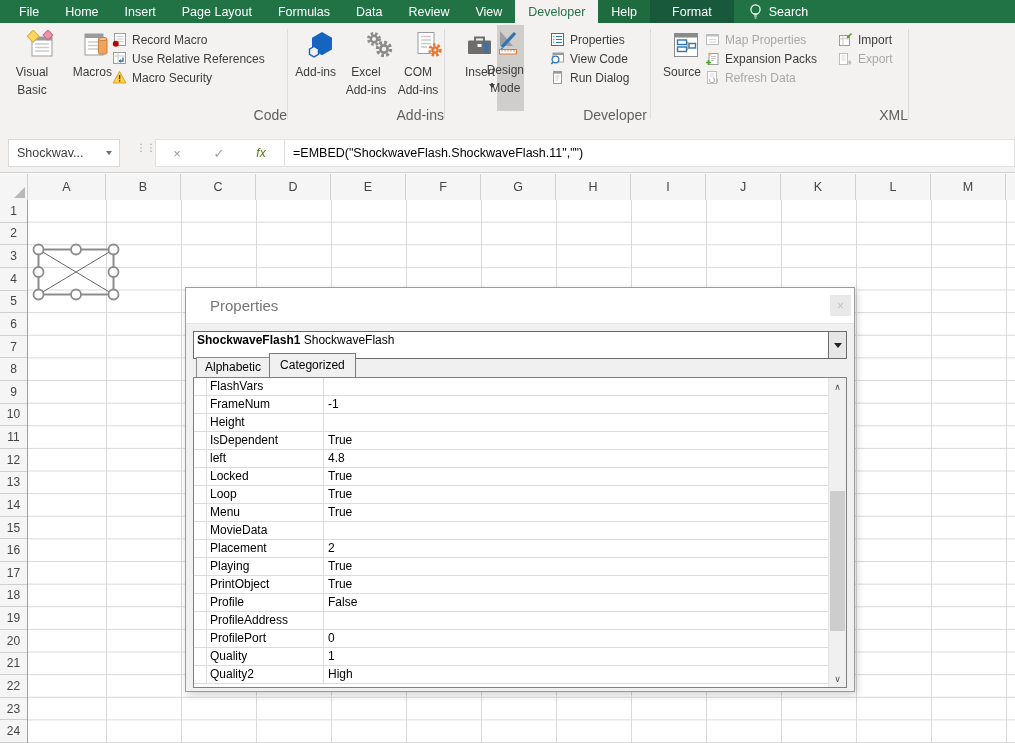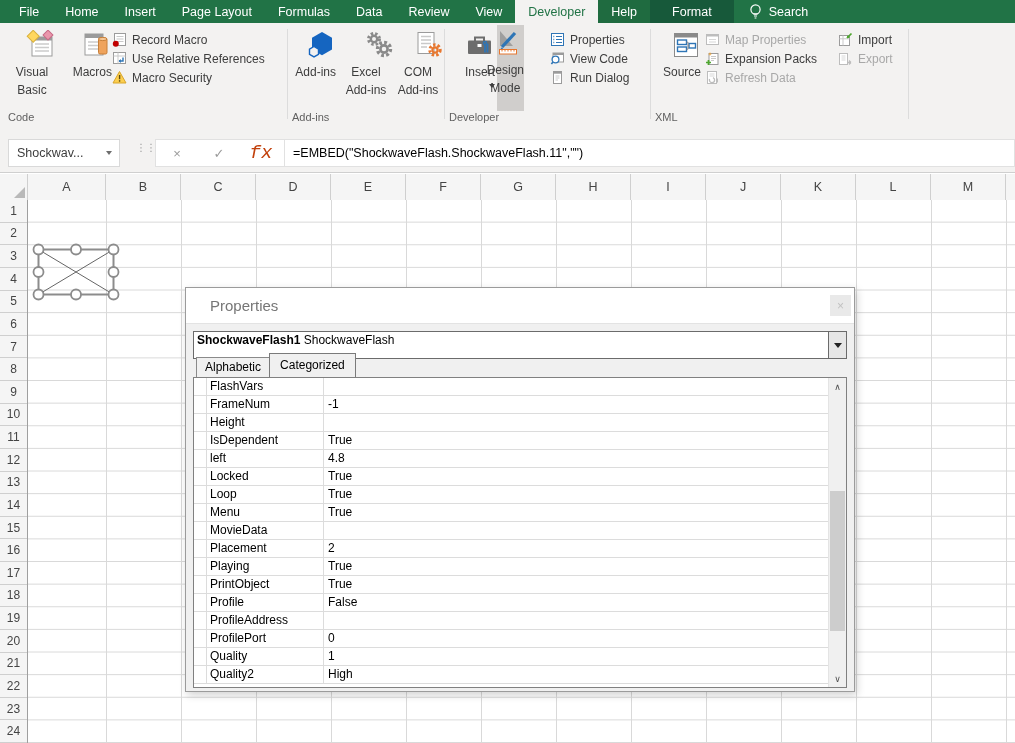--- a/index.html
+++ b/index.html
@@ -12,21 +12,21 @@
   .tab{display:flex;align-items:center;padding:0 13px;cursor:default;white-space:nowrap;}
   .tab.first{margin-left:6px;}
   .tab.active{background:#f3f2f1;color:#217346;}
   .tab.help{background:#1f6b40;}
   .tab.contextual{background:#17593a;padding:0 22px;}
   .search{display:flex;align-items:center;gap:6px;padding:0 10px;margin-left:4px;}
   
   #ribbon{position:absolute;left:0;top:23px;right:0;height:102px;background:#f3f2f1;
           border-bottom:1px solid #d5d3d1;color:#3d3d3d;font-size:12px;}
   .grp{position:absolute;top:0;height:100%;}
-  .grplabel{position:absolute;bottom:2px;left:0;right:0;text-align:left;font-size:11px;color:#5f5f5f;}
+  .grplabel{position:absolute;bottom:2px;left:0;right:0;text-align:right;font-size:14px;color:#5f5f5f;}
   .vsep{position:absolute;top:6px;bottom:6px;width:1px;background:#dcdcdc;}
   .bb{position:absolute;top:4px;height:84px;display:flex;flex-direction:column;align-items:flex-end;
       text-align:center;line-height:18px;cursor:default;}
   .bb .bicon{height:36px;display:flex;align-items:center;justify-content:center;}
   .bb.pressed{background:#d0cecc;}
   .sbstack{position:absolute;top:7px;}
   .sb{display:flex;align-items:center;height:19px;white-space:nowrap;cursor:default;}
   .sb .sbl{margin-left:5px;}
   .sb.dis{color:#a8a8a8;}
   .dd{width:0;height:0;border-left:3.5px solid transparent;border-right:3.5px solid transparent;
@@ -34,21 +34,21 @@
   
   #fbar{position:absolute;left:0;top:125px;right:0;height:47px;background:#f3f2f1;
         border-bottom:1px solid #cfcfcf;}
   #namebox{position:absolute;left:8px;top:14px;width:110px;height:26px;background:#fff;
            border:1px solid #d9d9d9;display:flex;align-items:center;font-size:12.5px;color:#3d3d3d;}
   #namebox .nbt{padding-left:8px;flex:1;}
   #nbdots{position:absolute;left:136px;top:20px;width:3px;height:16px;color:#9a9a9a;font-size:10px;line-height:5px;}
   #fxarea{position:absolute;left:155px;top:14px;right:0;height:26px;background:#fff;border:1px solid #e1e1e1;
           display:flex;align-items:center;}
   .fbtn{width:42px;text-align:center;color:#9a9a9a;font-size:13px;}
-  #fxg{font-family:Liberation Mono, monospace;font-style:italic;color:#c2410c;font-size:19px;}
+  #fxg{font-family:Liberation Sans, sans-serif;font-style:italic;color:#4d7c0f;font-size:12px;}
   #fdiv{width:1px;height:100%;background:#e1e1e1;margin:0 2px;}
   #formula{font-size:12.5px;color:#000;padding-left:6px;white-space:nowrap;}
   
   #colheaders{position:absolute;left:0;top:174px;right:0;height:26px;background:#f5f5f5;
               border-bottom:1px solid #9f9f9f;display:flex;}
   #corner{width:28px;height:100%;border-right:1px solid #cfcfcf;position:relative;box-sizing:border-box;}
   #corner:after{content:"";position:absolute;right:2px;bottom:2px;
                 border-left:11px solid transparent;border-bottom:11px solid #b9b9b9;}
   .colh{box-sizing:border-box;border-right:1px solid #cfcfcf;display:flex;align-items:center;
         justify-content:center;font-size:12.5px;color:#444;}

